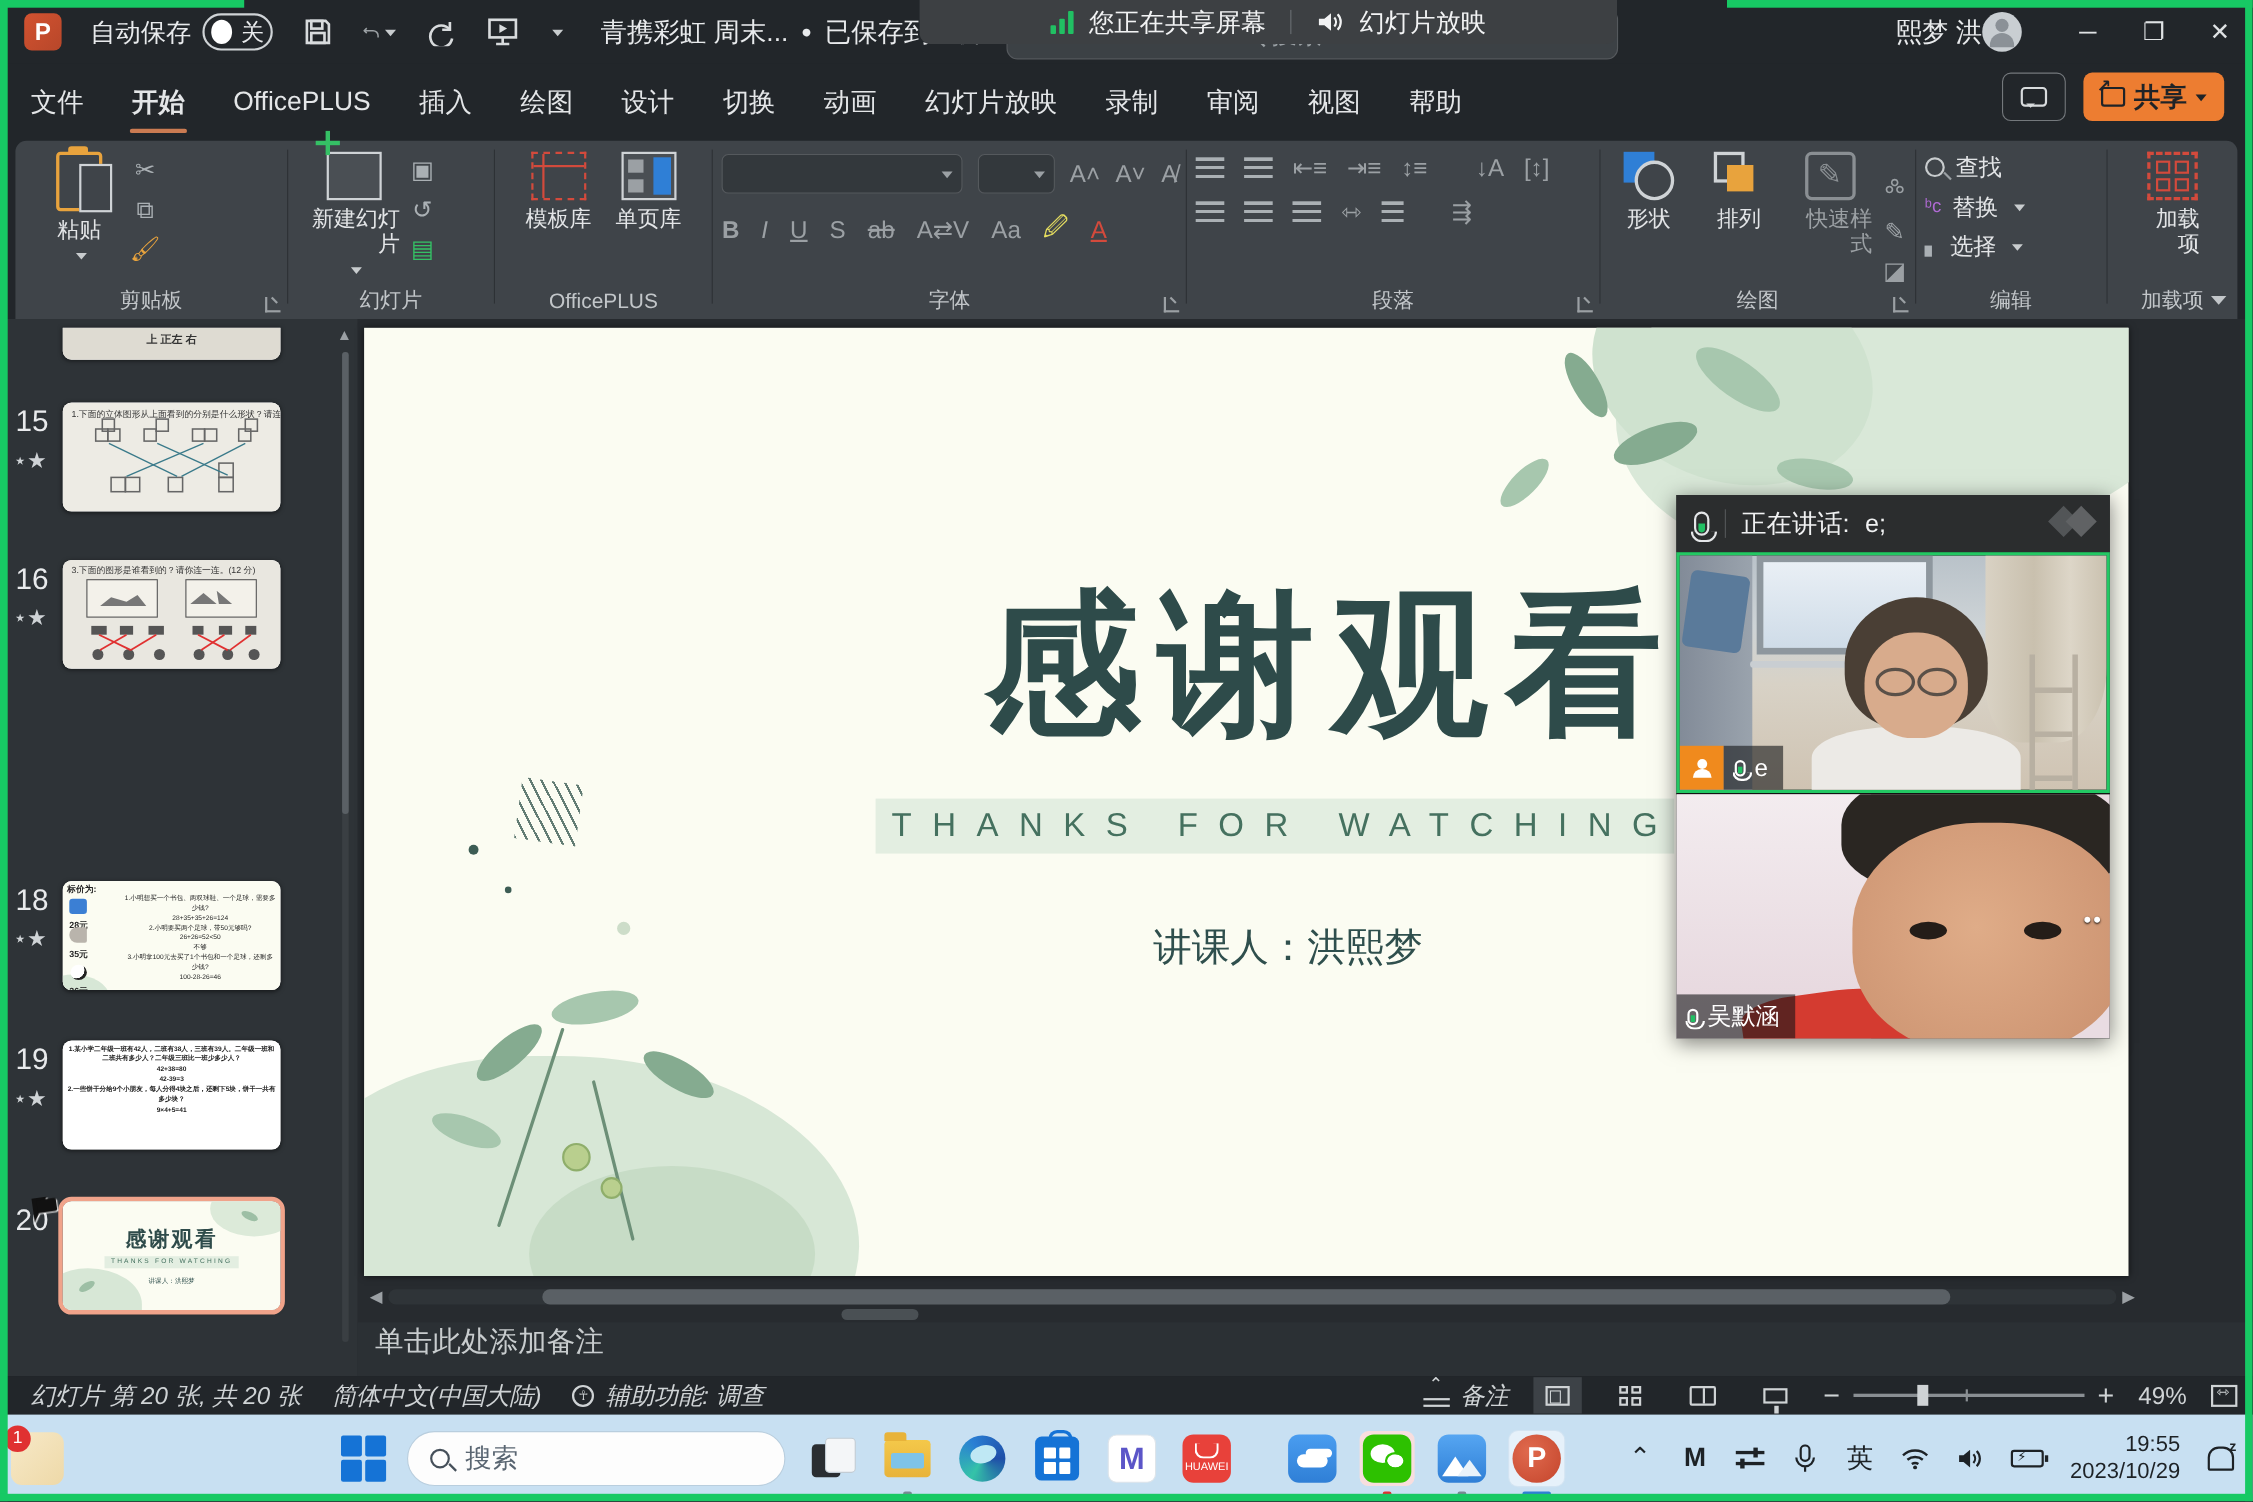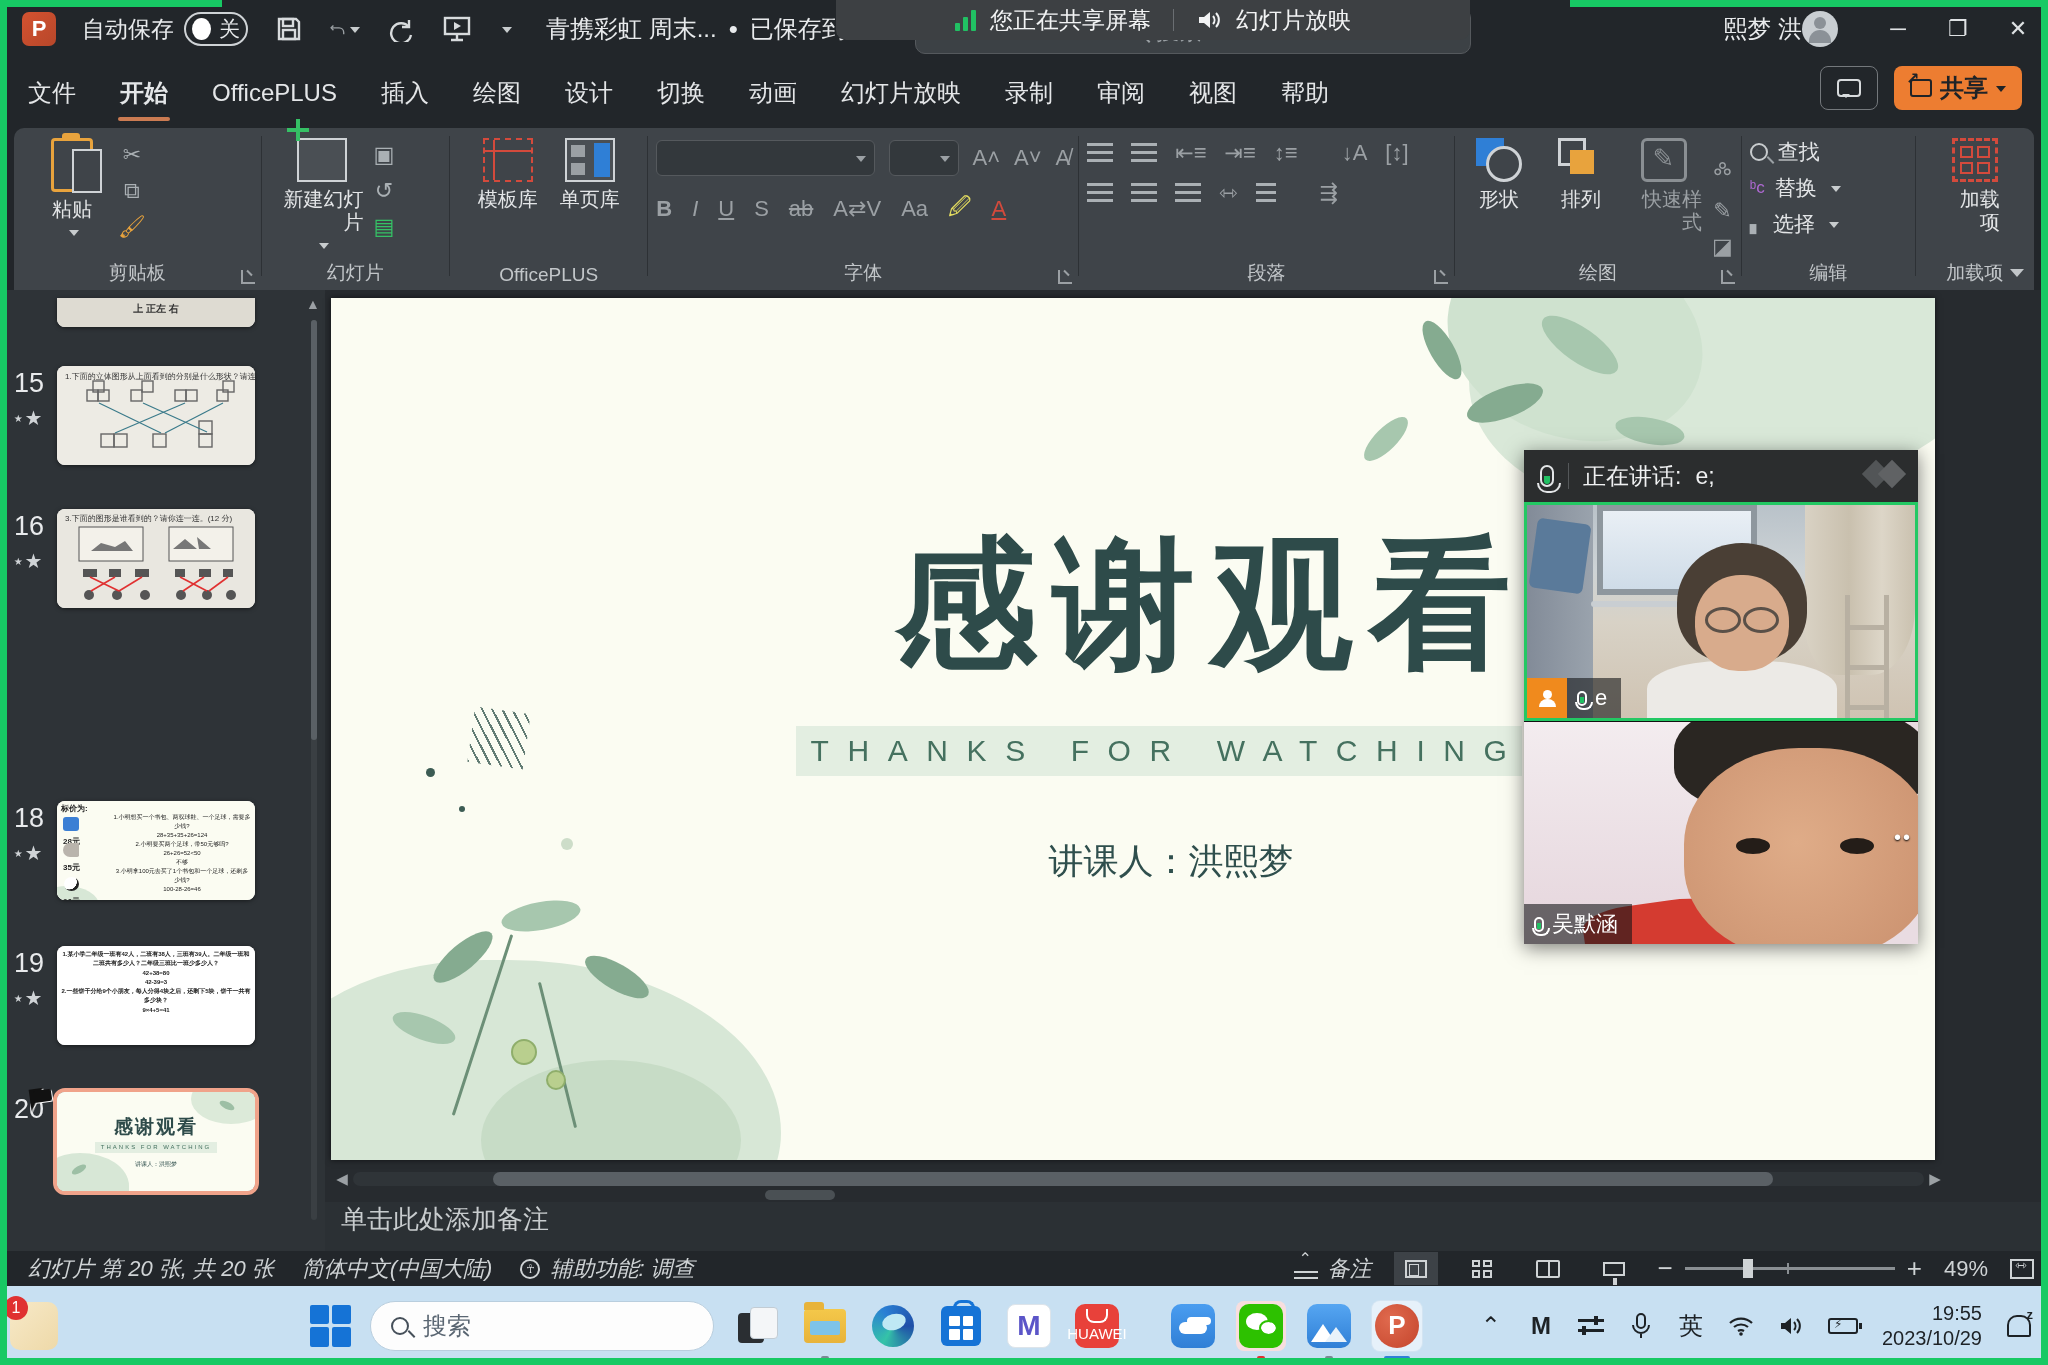--- a/index.html
+++ b/index.html
@@ -220,21 +220,21 @@
   .folder { width:42px; height:34px; background:linear-gradient(#f4c84a,#e8b33a); border-radius:4px; position:relative; }
   .folder::before { content:""; position:absolute; left:0; top:-7px; width:20px; height:8px; background:#e8b33a; border-radius:3px 3px 0 0; }
   .folder::after { content:""; position:absolute; left:6px; top:12px; width:30px; height:14px; background:#7ec3e8; border-radius:2px; }
   .edge { width:42px; height:42px; border-radius:50%; background:conic-gradient(from 210deg,#35c3a8,#2a7fd4,#1f4fa8,#35c3a8); position:relative; }
   .edge::after { content:""; position:absolute; left:10px; top:9px; width:24px; height:16px; border-radius:50%; background:#bfe8f4; transform:rotate(-15deg); }
   .store { width:40px; height:40px; background:#1573d6; border-radius:6px; position:relative; display:grid; grid-template-columns:1fr 1fr; gap:3px; padding:10px 8px 6px; }
   .store::before { content:""; position:absolute; left:12px; top:-6px; width:16px; height:10px; border:3px solid #1573d6; border-bottom:none; border-radius:8px 8px 0 0; }
   .store i { background:#fff; border-radius:1px; }
   .mapp { width:44px; height:44px; background:#fff; border-radius:8px; color:#5b55c8; font-size:28px; font-weight:bold;
     display:flex; align-items:center; justify-content:center; border:1px solid #dde4ea; }
-  .huawei { width:44px; height:44px; background:#e8413a; border-radius:10px; color:#fff; font-size:15px;
+  .huawei { width:44px; height:44px; background:#e8413a; border-radius:10px; color:#fff; font-size:10px;
     display:flex; align-items:center; justify-content:center; flex-direction:column; gap:2px; }
   .huawei::before { content:""; width:18px; height:12px; border:2px solid #fff; border-top:none; border-radius:0 0 8px 8px; }
   .cloudapp { width:44px; height:44px; background:linear-gradient(#4a9df0,#2f7fd6); border-radius:10px; position:relative; }
   .cloudapp::after { content:""; position:absolute; left:8px; top:18px; width:28px; height:12px; background:#fff; border-radius:8px; box-shadow:6px -7px 0 -2px #fff; }
   .wechat { width:44px; height:44px; background:#2dc100; border-radius:10px; position:relative; }
   .wechat::before { content:""; position:absolute; left:7px; top:9px; width:22px; height:17px; background:#fff; border-radius:50%; }
   .wechat::after { content:""; position:absolute; left:22px; top:18px; width:15px; height:12px; background:#fff; border-radius:50%; outline:2px solid #2dc100; }
   .mountain { width:44px; height:44px; background:linear-gradient(#56a6f2,#2f7fd6); border-radius:10px; position:relative; overflow:hidden; }
   .mountain::before { content:""; position:absolute; left:4px; bottom:6px; width:0; height:0; border:12px solid transparent; border-bottom:18px solid #fff; }
   .mountain::after { content:""; position:absolute; left:18px; bottom:6px; width:0; height:0; border:11px solid transparent; border-bottom:15px solid #e8f2fa; }

